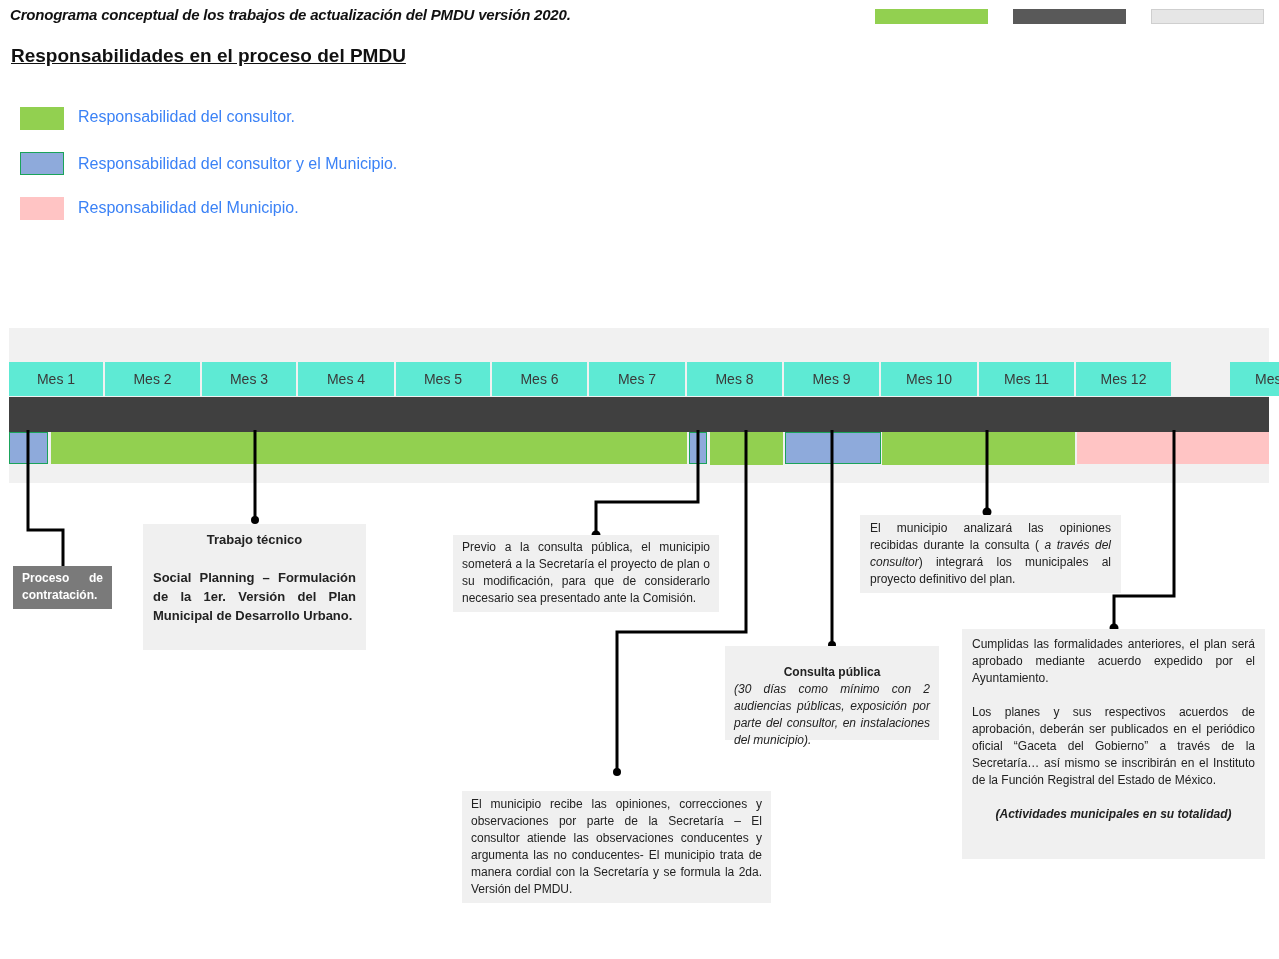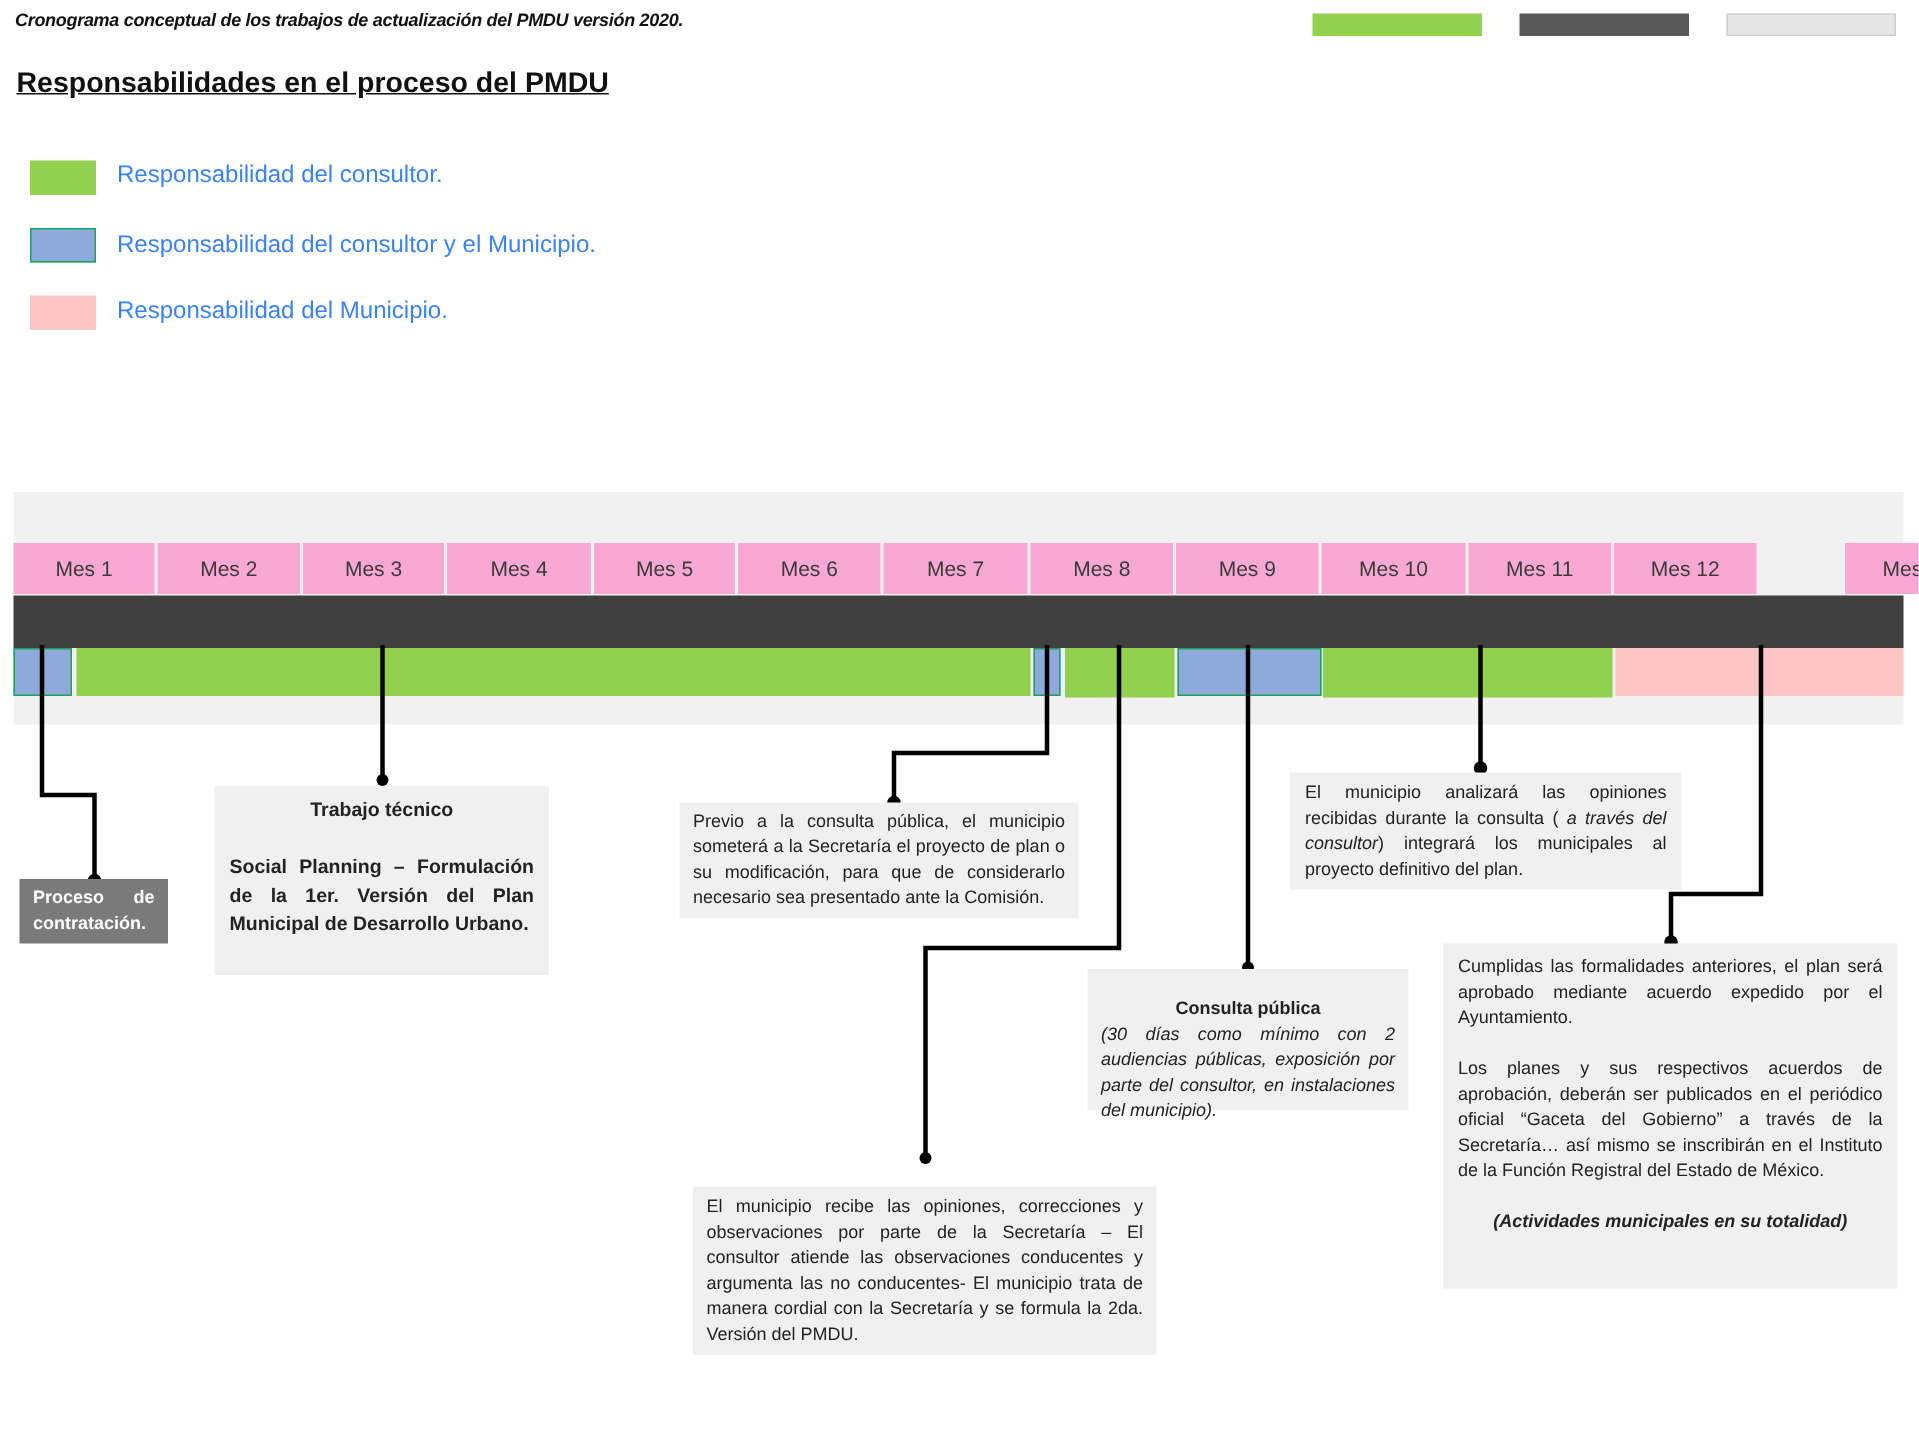--- a/index.html
+++ b/index.html
@@ -1,24 +1,24 @@
 <!DOCTYPE html>
 <html><head>
 <meta charset="utf-8">
 <style>
   html, body { margin:0; padding:0; background:#ffffff; }
   body { width:1279px; height:959px; position:relative; overflow:hidden; font-family:"Liberation Sans", sans-serif; color:#222; }
   .abs { position:absolute; }
-  .doc-title { left:10px; top:6px; font-size:12px; font-weight:bold; font-style:italic; color:#111; white-space:nowrap; letter-spacing:-0.2px; }
+  .doc-title { left:10px; top:6px; font-size:15px; font-weight:bold; font-style:italic; color:#111; white-space:nowrap; letter-spacing:-0.2px; }
   .sec-title { left:11px; top:45px; font-size:19px; font-weight:bold; color:#111; text-decoration:underline; white-space:nowrap; }
   .swatch-top { top:9px; height:15px; width:113px; }
   .legend-sw { left:20px; width:44px; height:23px; }
   .legend-label { left:78px; font-size:16px; color:#3b82f6; white-space:nowrap; }
   .band { left:9px; top:328px; width:1260px; height:155px; background:#f1f1f1; }
-  .month { top:362px; height:34px; background:#f9a8d4; color:#3a3a3a; font-size:14px; display:flex; align-items:center; justify-content:center; box-sizing:border-box; }
+  .month { top:362px; height:34px; background:#5eead4; color:#3a3a3a; font-size:14px; display:flex; align-items:center; justify-content:center; box-sizing:border-box; }
   .darkbar { left:9px; top:397px; width:1260px; height:35px; background:#404040; }
   .seg { top:432px; height:32px; box-sizing:border-box; }
   .seg.green { background:#92d050; }
   .seg.blue { background:#8eaadb; border:1px solid #1aa35a; }
   .seg.pink { background:#ffc4c4; }
   .box { background:#f0f0f0; font-size:12px; line-height:17px; color:#222; box-sizing:border-box; text-align:justify; }
   .box.dark { background:#7a7a7a; color:#ffffff; font-weight:bold; }
   .center { text-align:center; }
   .b { font-weight:bold; }
   .i { font-style:italic; }
@@ -82,21 +82,21 @@
     <circle cx="63" cy="587" r="4.5"></circle>
     <circle cx="255" cy="520" r="4"></circle>
     <circle cx="596" cy="535" r="4.5"></circle>
     <circle cx="617" cy="772" r="4"></circle>
     <circle cx="832" cy="645" r="4"></circle>
     <circle cx="987" cy="512" r="4.5"></circle>
     <circle cx="1114" cy="628" r="4.5"></circle>
   </g>
 </svg>
 
-<div class="abs box dark" style="left:13px;top:586px;width:99px;height:43px;padding:4px 9px;">
+<div class="abs box dark" style="left:13px;top:566px;width:99px;height:43px;padding:4px 9px;">
   <span>Proceso de contratación.</span>
 </div>
 
 <div class="abs box" style="left:143px;top:524px;width:223px;height:126px;padding:6px 10px;font-size:13px;line-height:19px;">
   <div class="center b">Trabajo técnico</div>
   <div style="height:19px;"></div>
   <div class="b">Social Planning – Formulación de la 1er. Versión del Plan Municipal de Desarrollo Urbano.</div>
 </div>
 
 <div class="abs box" style="left:453px;top:535px;width:266px;height:77px;padding:4px 9px;">

